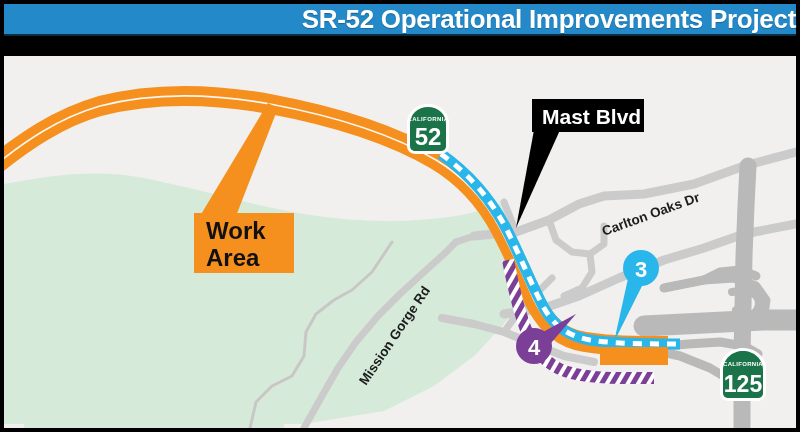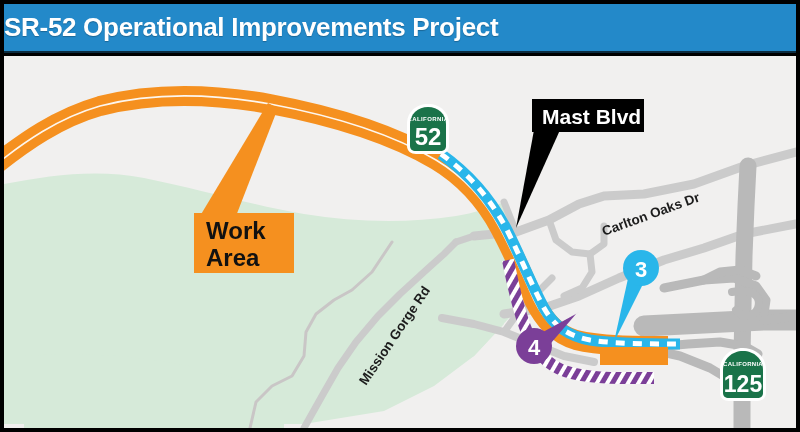--- a/index.html
+++ b/index.html
@@ -8,23 +8,23 @@
 
   #screen {
     position:relative;
     width:800px; height:432px;
     background:#000;
   }
 
   
   #banner {
     position:absolute; left:4px; top:4px;
-    width:792px; height:49px;
+    width:792px; height:32px;
     background:#2389c9;
-    display:flex; align-items:center; justify-content:flex-start;
+    display:flex; align-items:center; justify-content:flex-end;
     border-bottom:2px solid #0c2c3f;
   }
   #banner-title {
     color:#ffffff;
     font-size:26px;
     font-weight:bold;
     letter-spacing:-0.3px;
     font-family:"Liberation Sans", sans-serif;
     text-shadow:0 1px 1px rgba(0,0,0,0.25);
     white-space:nowrap;

